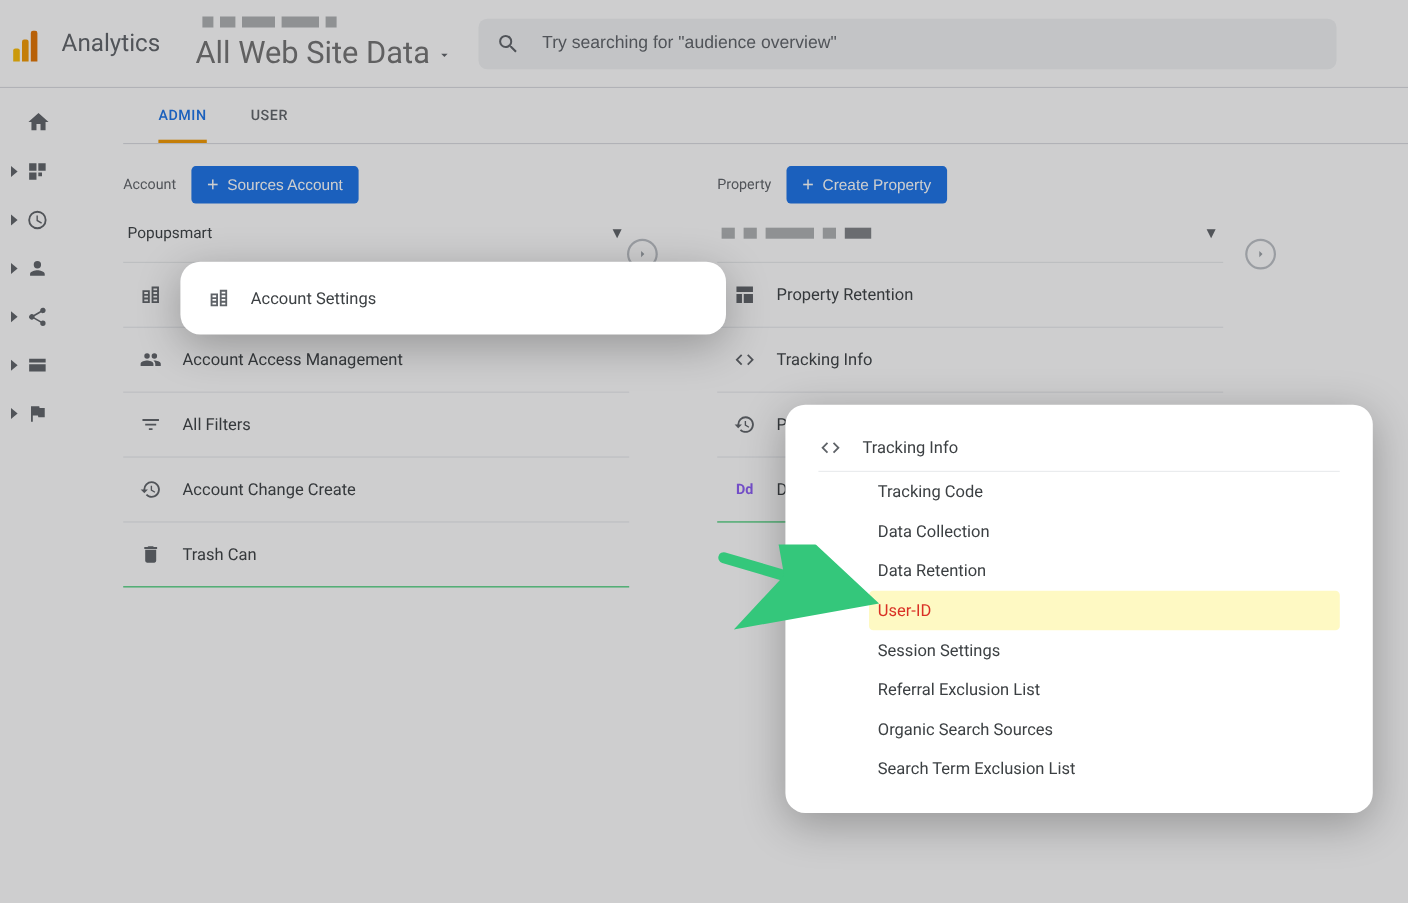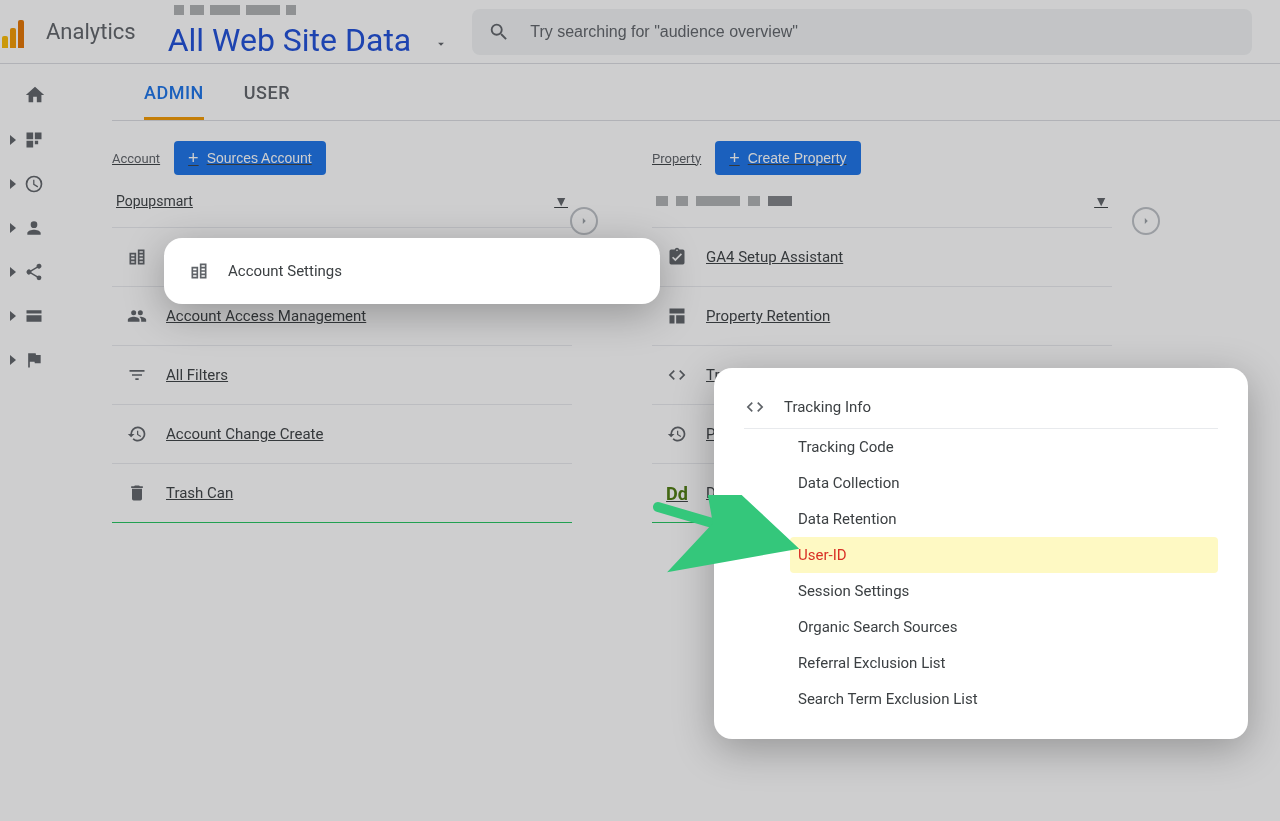--- a/index.html
+++ b/index.html
@@ -6,37 +6,37 @@
     body {
       font-family: 'Google Sans', Roboto, Arial, sans-serif;
       background: #fff;
       color: #3c4043;
       width: 1280px;
       height: 821px;
       overflow: hidden;
       position: relative;
     }
     .header {
-      height: 64px;
+      height: 80px;
       display: flex;
       align-items: center;
-      padding: 0 2px;
+      padding: 0 12px;
       border-bottom: 1px solid #dadce0;
     }
     .logo-block { display: flex; align-items: center; margin-right: 32px; }
     .ga-logo { width: 32px; height: 32px; margin-right: 12px; display:flex; align-items:flex-end; gap:2px;}
     .ga-bar { width:6px; border-radius:2px 2px 0 0;}
     .ga-bar.b1 { height:12px; background:#fbbc04;}
     .ga-bar.b2 { height:20px; background:#f29900;}
     .ga-bar.b3 { height:28px; background:#e37400;}
     .analytics-word { font-size: 22px; color: #5f6368; font-weight:400;}
     .breadcrumb-wrap { margin-right: 24px;}
     .breadcrumb-top { height:14px; display:flex; gap:6px; margin-bottom:2px; margin-left:6px;}
     .redact { background:#5f6368; opacity:.5; display:inline-block;}
-    .view-selector { font-size: 32px; color:#1d4ed8; display:flex; align-items:center; cursor:pointer;gap:17px;}
+    .view-selector { font-size: 28px; color:#737373; display:flex; align-items:center; cursor:pointer;}
     .view-selector .caret { margin-left:6px;}
     .search-bar {
       flex: 1;
       height: 46px;
       background: #f1f3f4;
       border-radius: 8px;
       display: flex;
       align-items: center;
       padding: 0 16px;
       color: #5f6368;
@@ -54,23 +54,23 @@
       display:flex; flex-direction:column; align-items:center;
       padding-top: 20px;
       gap: 24px;
     }
     .rail-item { display:flex; align-items:center; width:100%; padding-left:10px; color:#5f6368; cursor:pointer;}
     .rail-item .tri { width:0;height:0;border-top:5px solid transparent;border-bottom:5px solid transparent;border-left:6px solid #5f6368; margin-right:8px;}
     .rail-item.home .tri { visibility:hidden;}
     .rail-item svg { fill:#5f6368;}
     .main { flex:1; padding: 0 0 0 40px; position:relative;}
     .tabs { display:flex; gap:40px; padding: 18px 0 0 32px; border-bottom:1px solid #dadce0;}
-    .tab { padding-bottom: 14px; font-size:18px; font-weight:500; letter-spacing:.5px; color:#5f6368; cursor:pointer;}
+    .tab { padding-bottom: 14px; font-size:13px; font-weight:500; letter-spacing:.5px; color:#5f6368; cursor:pointer;}
     .tab.active { color:#1a73e8; border-bottom: 3px solid #f29900;}
-    .columns { display:flex; padding: 20px 0 0 0; gap: 80px; text-decoration: underline;}
+    .columns { display:flex; padding: 20px 0 0 0; gap: 80px;}
     .col { width: 460px; position:relative;}
     .col-head { display:flex; align-items:center; gap:14px; margin-bottom:10px; padding-left:0;}
     .col-head-label { font-size:13px; color:#5f6368;}
     .create-btn {
       background:#1a73e8; color:#fff; border:none; border-radius:4px; padding:8px 14px; font-size:14px; font-weight:500; display:flex; align-items:center; gap:8px; cursor:pointer;
     }
     .create-btn .plus { font-size:18px; line-height:1;}
     .col-dropdown {
       width:100%; display:flex; align-items:center; justify-content:space-between; font-size:14px; color:#3c4043; padding:8px 4px; cursor:pointer;
     }
@@ -274,28 +274,20 @@
             <span class="redact" style="width:44px;height:10px;"></span>
             <span class="redact" style="width:12px;height:10px;"></span>
             <span class="redact" style="width:24px;height:10px;opacity:.8;"></span>
           </div>
           <span class="caret-d">▼</span>
         </div>
         <div class="menu">
           <div class="menu-item">
             <span class="ico">
                 <svg width="20" height="20" viewBox="0 0 24 24">
-                  <path d="M19 3h-4.18A3 3 0 009.18 3H5a2 2 0 00-2 2v14a2 2 0 002 2h14a2 2 0 002-2V5a2 2 0 00-2-2zm-7 0a1 1 0 110 2 1 1 0 010-2zm-2 14l-4-4 1.41-1.41L10 14.17l6.59-6.59L18 9l-8 8z"></path>
-                </svg>
-              </span>
-            <span>GA4 Setup Assistant</span>
-          </div>
-          <div class="menu-item">
-            <span class="ico">
-                <svg width="20" height="20" viewBox="0 0 24 24">
                   <path d="M3 3h18v6H3zM3 11h6v10H3zM11 11h10v10H11z"></path>
                 </svg>
               </span>
             <span>Property Retention</span>
           </div>
           <div class="menu-item">
             <span class="ico">
                 <svg width="20" height="20" viewBox="0 0 24 24">
                   <path d="M9.4 16.6L4.8 12l4.6-4.6L8 6l-6 6 6 6 1.4-1.4zm5.2 0l4.6-4.6-4.6-4.6L16 6l6 6-6 6-1.4-1.4z"></path>
                 </svg>
@@ -304,21 +296,21 @@
           </div>
           <div class="menu-item">
             <span class="ico">
                 <svg width="20" height="20" viewBox="0 0 24 24">
                   <path d="M13 3a9 9 0 00-9 9H1l3.89 3.89.07.14L9 12H6a7 7 0 117 7 6.93 6.93 0 01-4.95-2.05l-1.41 1.41A9 9 0 1013 3zm-1 5v5l4.28 2.54.72-1.21-3.5-2.08V8H12z"></path>
                 </svg>
               </span>
             <span>Property Change History</span>
           </div>
           <div class="menu-item">
-            <span class="ico" style="font-weight:700;font-size:18px;color:#4d7c0f;">Dd</span>
+            <span class="ico" style="font-weight:700;font-size:13px;color:#8b5cf6;">Dd</span>
             <span>Data Deletion Requests</span>
           </div>
         </div>
         <div class="next-circle" style="right:-48px;">
           <svg width="14" height="14" viewBox="0 0 24 24">
               <path d="M10 17l5-5-5-5v10z" fill="#9aa0a6"></path>
             </svg>
         </div>
       </div>
     </div>
@@ -346,22 +338,22 @@
         </svg>
       </span>
     <span>Tracking Info</span>
   </div>
   <div class="submenu">
     <div class="sub-item">Tracking Code</div>
     <div class="sub-item">Data Collection</div>
     <div class="sub-item">Data Retention</div>
     <div class="sub-item hl">User-ID</div>
     <div class="sub-item">Session Settings</div>
+    <div class="sub-item">Referral Exclusion List</div>
     <div class="sub-item">Organic Search Sources</div>
-    <div class="sub-item">Referral Exclusion List</div>
     <div class="sub-item">Search Term Exclusion List</div>
   </div>
 </div>
 
 <svg class="arrow" width="160" height="80" viewBox="0 0 160 80">
   <defs>
     <marker id="ah" markerWidth="14" markerHeight="14" refX="10" refY="6" orient="auto">
       <path d="M0,0 L12,6 L0,12 L3,6 z" fill="#34c77b"></path>
     </marker>
   </defs>

